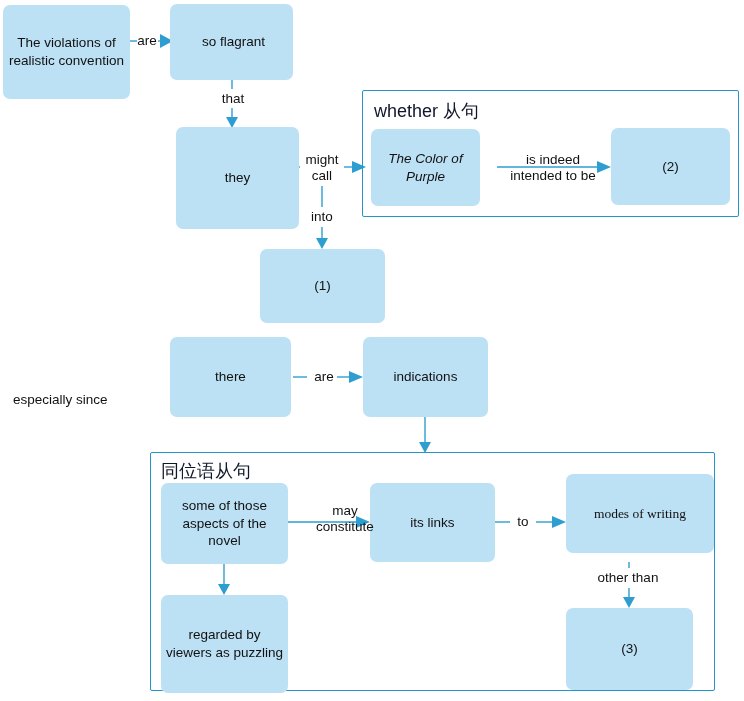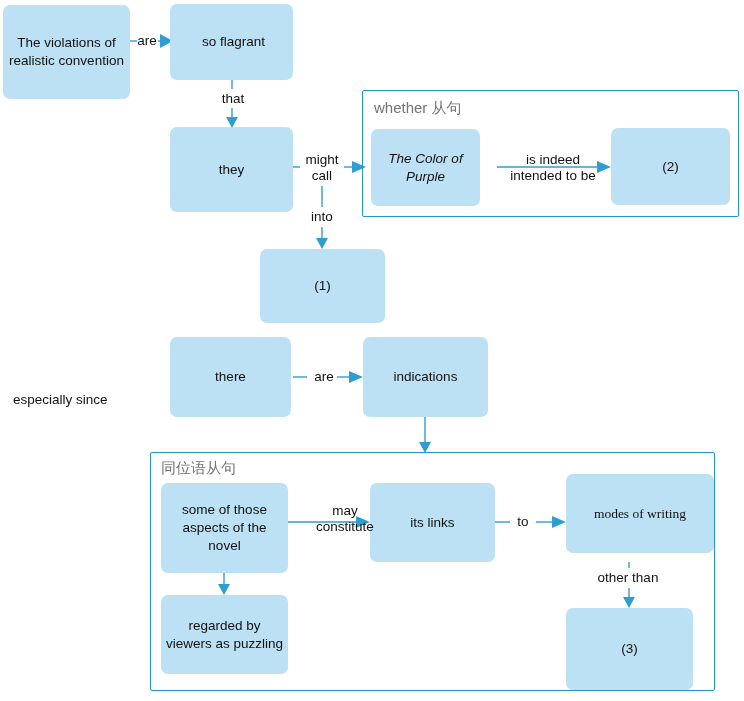--- a/index.html
+++ b/index.html
@@ -39,22 +39,22 @@
   
   .group {
     position: absolute;
     box-sizing: border-box;
     border: 1.6px solid #2196c9;
     background: transparent;
     border-radius: 2px;
   }
   .group-title {
     position: absolute;
-    font-size: 15px;
-    color: #737373;
+    font-size: 18px;
+    color: #0f172a;
     white-space: nowrap;
   }
 
   
   .free-text {
     position: absolute;
     font-size: 13.5px;
     color: #111111;
     white-space: nowrap;
     line-height: 1.3;
@@ -133,35 +133,35 @@
   <div class="group" style="left:362px; top:90px; width:377px; height:127px;"></div>
   <div class="group-title" style="left:374px; top:99px;">whether 从句</div>
 
   <div class="group" style="left:150px; top:452px; width:565px; height:239px;"></div>
   <div class="group-title" style="left:161px; top:459px;">同位语从句</div>
 
   <div class="node" style="left:3px; top:5px; width:127px; height:94px;">The violations of realistic convention</div>
 
   <div class="node" style="left:170px; top:4px; width:123px; height:76px;padding-left:8px;">so flagrant</div>
 
-  <div class="node" style="left:170px; top:127px; width:123px; height:85px;">they</div>
+  <div class="node" style="left:176px; top:127px; width:123px; height:102px;">they</div>
 
   <div class="node italic" style="left:371px; top:129px; width:109px; height:77px;">The Color of Purple</div>
 
   <div class="node" style="left:611px; top:128px; width:119px; height:77px;">(2)</div>
 
   <div class="node" style="left:260px; top:249px; width:125px; height:74px;">(1)</div>
 
   <div class="node" style="left:170px; top:337px; width:121px; height:80px;">there</div>
 
   <div class="node" style="left:363px; top:337px; width:125px; height:80px;text-align:center;">indications</div>
 
-  <div class="node" style="left:161px; top:483px; width:127px; height:90px;">some of those aspects of the novel</div>
+  <div class="node" style="left:161px; top:483px; width:127px; height:81px;">some of those aspects of the novel</div>
 
-  <div class="node" style="left:161px; top:595px; width:127px; height:79px;">regarded by viewers as puzzling</div>
+  <div class="node" style="left:161px; top:595px; width:127px; height:98px;">regarded by viewers as puzzling</div>
 
   <div class="node" style="left:370px; top:483px; width:125px; height:79px;">its links</div>
 
   <div class="node" style="left:566px; top:474px; width:148px; height:79px;font-family:Liberation Serif, serif;">modes of writing</div>
 
   <div class="node" style="left:566px; top:608px; width:127px; height:82px;">(3)</div>
 
   <div class="free-text" style="left:13px; top:377px;margin-top:14px;">especially since</div>
 
   <div class="edge-label" style="left:133px; top:33px; width:28px;">are</div>

